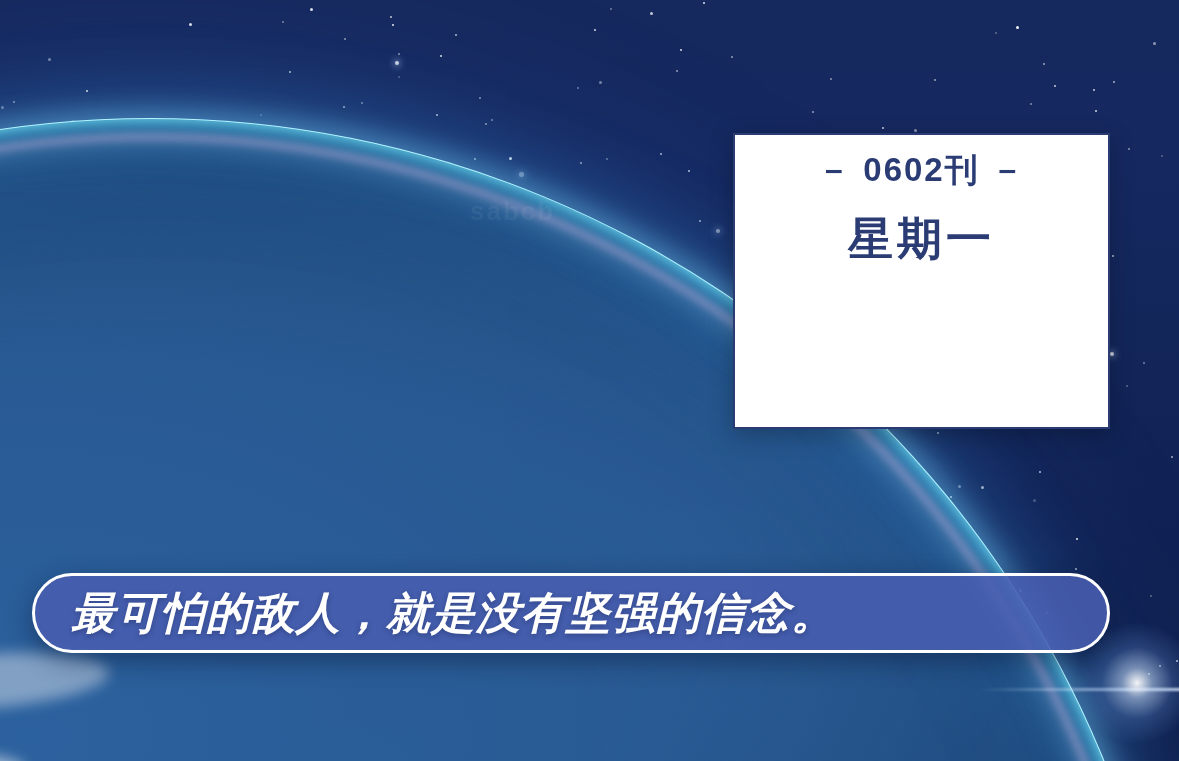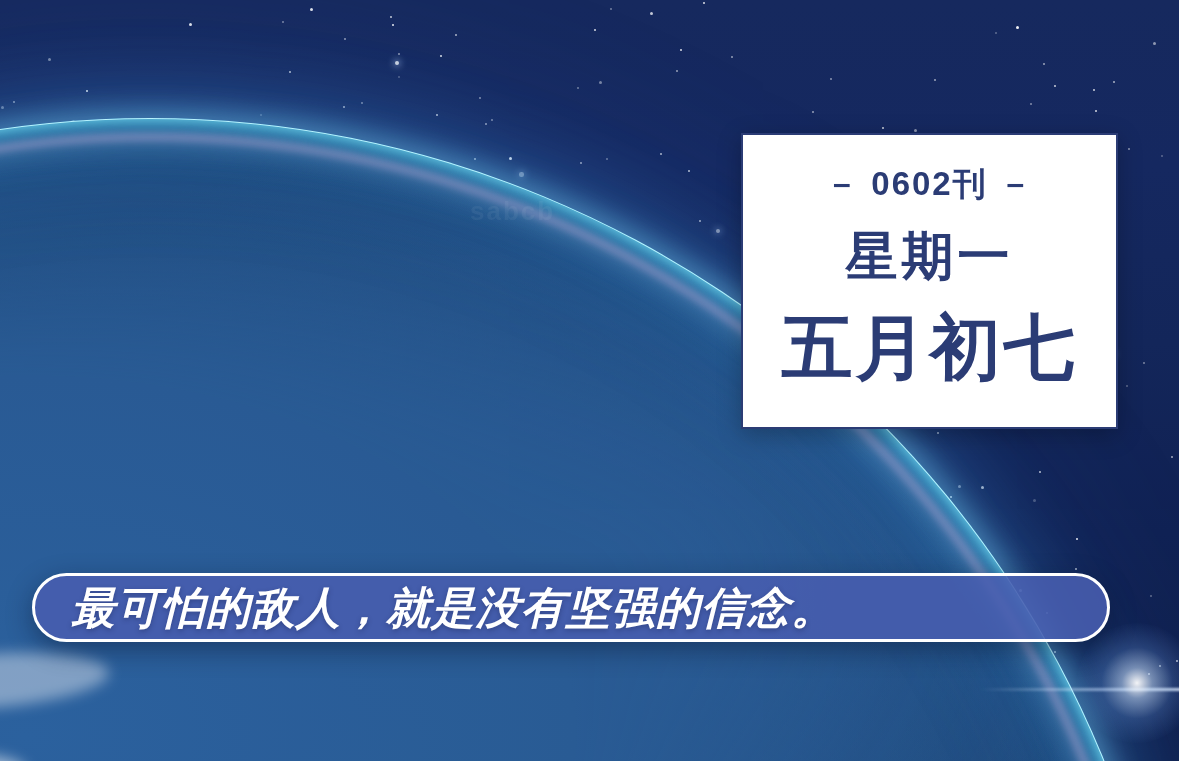--- a/index.html
+++ b/index.html
@@ -190,36 +190,35 @@
 
   .info-card {
     background:#ffffff;
     border:2px solid #2b3c75;
     width:377px;
     height:296px;
     display:flex;
     flex-direction:column;
     align-items:center;
     justify-content:flex-start;
-    padding-top:26px;
+    padding-top:12px;
     box-shadow:0 6px 22px rgba(0,0,0,.25);
-    margin-left:8px;
   }
   .issue {
     color:#2b3c75;
     font-size:33px;
     font-weight:800;
     letter-spacing:2px;
     line-height:1;
     margin-top:6px;
     white-space:nowrap;
   }
   .weekday {
     color:#2b3c75;
-    font-size:52px;
+    font-size:45px;
     font-weight:900;
     letter-spacing:4px;
     line-height:1;
     margin-top:30px;
     white-space:nowrap;
   }
   .lunar {
     color:#2b3c75;
     font-size:71px;
     font-weight:900;
@@ -227,21 +226,21 @@
     line-height:1;
     margin-top:30px;
     white-space:nowrap;
   }
 
   
   .quote-bar {
     position:absolute;
     left:32px; top:573px;
     width:1078px;
-    height:69px;
+    height:80px;
     background:rgba(72,93,175,0.88);
     border:3px solid #ffffff;
     border-radius:42px;
     display:flex;
     align-items:center;
     box-shadow:0 8px 26px rgba(6,16,44,.42);
   }
   .quote-text {
     color:#ffffff;
     font-size:44px;
@@ -454,21 +453,20 @@
   <div class="watermark">sabcb</div>
 
 
 
   <div class="right-panel">
 
 
     <div class="info-card">
       <div class="issue">－ 0602刊 －</div>
       <div class="weekday">星期一</div>
-      <div class="lunar">五月初七</div>
     </div>
 
   </div>
 
   <div class="quote-bar">
     <div class="quote-text">最可怕的敌人，就是没有坚强的信念。</div>
   </div>
 
 </div>
 

